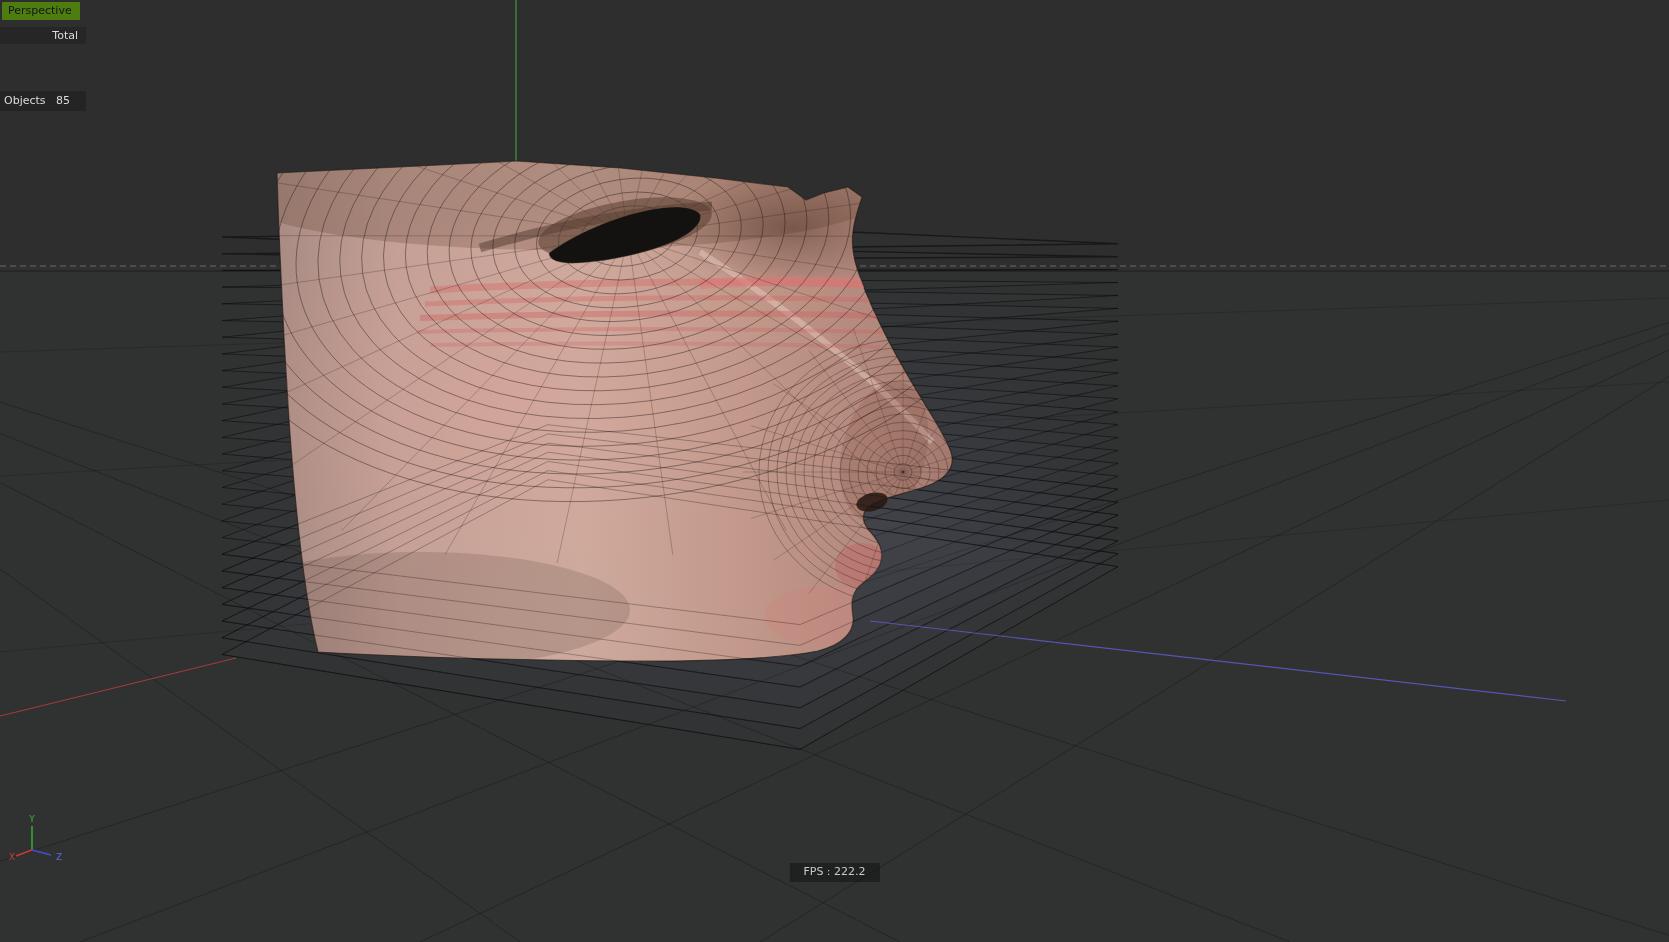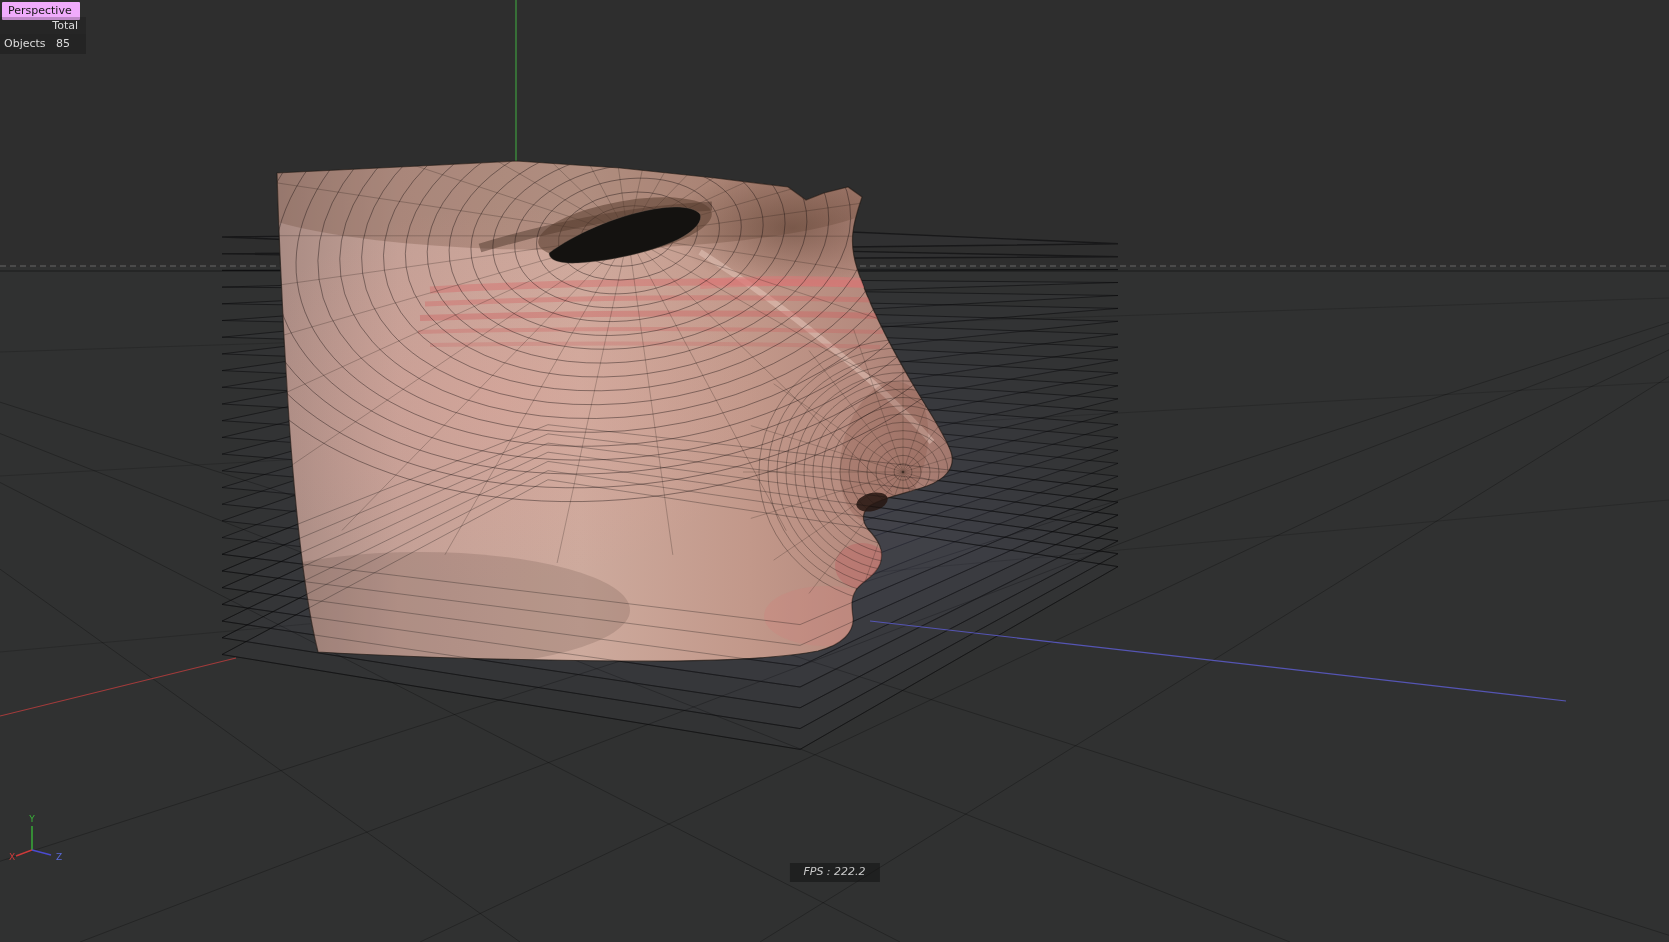--- a/index.html
+++ b/index.html
@@ -7,45 +7,46 @@
     width:1669px;height:942px;overflow:hidden;position:relative;
     background:#2e2e2e;
     font-family:"DejaVu Sans","Liberation Sans",sans-serif;
     -webkit-font-smoothing:antialiased;
   }
   .viewport{position:absolute;inset:0;}
   #scene{position:absolute;top:0;left:0;display:block;}
 
   .hud-perspective{
     position:absolute;left:2px;top:2px;
-    background:#f0abfc;color:#161616;
+    background:#4d7c0f;color:#161616;
     font-size:11px;line-height:13px;
     padding:2px 8px 3px 6px;border-radius:1px;
     cursor:default;user-select:none;
   }
   .hud-stats{
-    position:absolute;left:0;top:17px;width:86px;
+    position:absolute;left:0;top:27px;width:86px;
     font-size:11px;color:#dcdcdc;user-select:none;
   }
   .stats-header{
     text-align:right;padding:2px 8px 2px 4px;
     background:rgba(12,12,12,0.22);
   }
   .stats-row{
     display:flex;align-items:center;
     background:rgba(12,12,12,0.30);
     padding:3px 0 4px 0;
+    margin-top:47px;
   }
   .stats-name{padding-left:4px;width:50px;}
   .stats-value{padding-left:2px;}
 
   .hud-fps{
     position:absolute;left:50%;top:863px;transform:translateX(-50%);
     background:rgba(18,18,18,0.55);color:#c9c9c9;
-    font-size:11px;padding:2px 14px 4px 14px;white-space:nowrap;font-style:italic;
+    font-size:11px;padding:2px 14px 4px 14px;white-space:nowrap;
   }
 
   .axis-gizmo{position:absolute;left:4px;top:810px;}
   .axis-gizmo text{font-size:9px;font-family:"DejaVu Sans",sans-serif;}
 </style>
 </head>
 <body>
 
 <div class="viewport">
 

